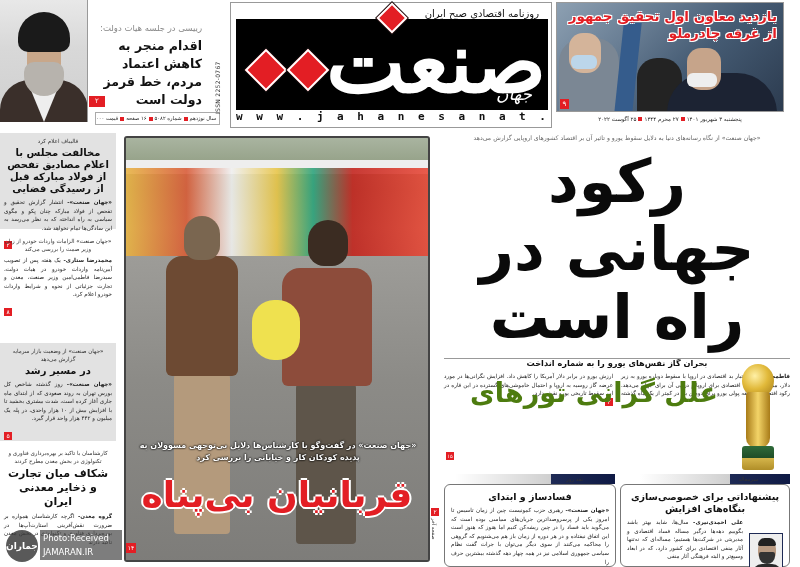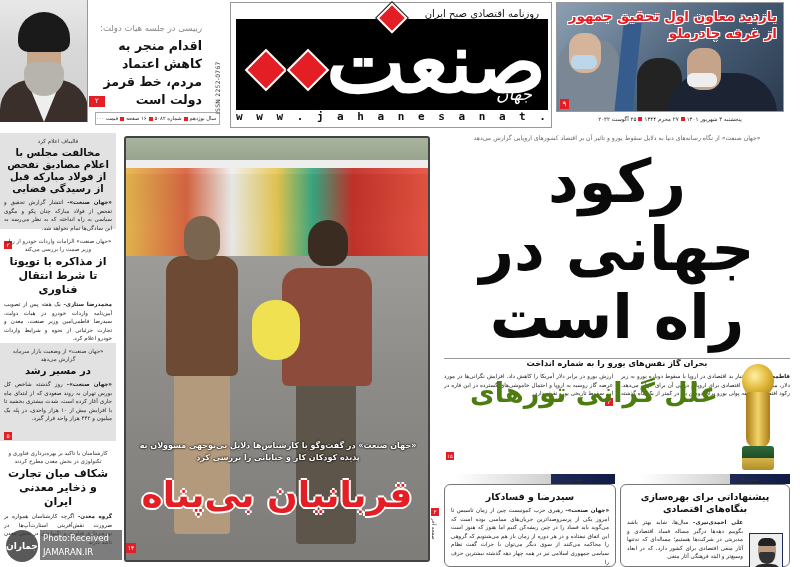--- a/index.html
+++ b/index.html
@@ -170,21 +170,20 @@
 
 <div id="left-col" class="abs">
   <div class="lbox gray" style="top:0;height:96px;">
     <div class="l-kicker">قالیباف اعلام کرد</div>
     <div class="l-head">مخالفت مجلس با اعلام مصادیق تفحص از فولاد مبارکه قبل از رسیدگی قضایی</div>
     <div class="l-body"><b>«جهان صنعت»-</b> <span>انتشار گزارش تحقیق و تفحص از فولاد مبارکه چنان پکو و مگوی سیاسی به راه انداخته که به نظر می‌رسد به این سادگی‌ها تمام نخواهد شد.</span></div>
     <div class="l-page">۲</div>
   </div>
   <div class="lbox" style="top:100px;height:106px;">
     <div class="l-kicker">«جهان صنعت» الزامات واردات خودرو از زبان وزیر صمت را بررسی می‌کند</div>
-    <div class="l-head big">از مذاکره با تویوتا تا شرط انتقال فناوری</div>
     <div class="l-body"><b>محمدرضا ستاری-</b> <span>یک هفته پس از تصویب آیین‌نامه واردات خودرو در هیات دولت، سیدرضا فاطمی‌امین وزیر صنعت، معدن و تجارت جزئیاتی از نحوه و شرایط واردات خودرو اعلام کرد.</span></div>
     <div class="l-page">۸</div>
   </div>
   <div class="lbox gray" style="top:210px;height:98px;">
     <div class="l-kicker">«جهان صنعت» از وضعیت بازار سرمایه گزارش می‌دهد</div>
     <div class="l-head">در مسیر رشد</div>
     <div class="l-body"><b>«جهان صنعت»-</b> <span>روز گذشته شاخص کل بورس تهران به روند صعودی که از ابتدای ماه جاری آغاز کرده است، شدت بیشتری بخشید تا با افزایش بیش از ۱۰ هزار واحدی، در پله یک میلیون و ۴۴۲ هزار واحد قرار گیرد.</span></div>
     <div class="l-page">۵</div>
   </div>
   <div class="lbox" style="top:312px;height:118px;">
@@ -239,35 +238,35 @@
     <div class="globe"></div>
     <div class="body"></div>
     <div class="base"></div>
   </div>
 </div>
 
 <div class="sec-tab" style="left:640px;top:474px;width:150px;">
     <span>سرمقاله</span>
   </div>
 <div class="bbox" style="left:620px;top:484px;width:170px;height:83px;">
-  <div class="b-head">پیشنهاداتی برای بهره‌سازی بنگاه‌های اقتصادی</div>
+  <div class="b-head">پیشنهاداتی برای خصوصی‌سازی بنگاه‌های افزایش</div>
   <div class="b-body" style="padding-right:40px;"><b>علی احمدی‌نیری-</b> <span>سال‌ها، شاید بهتر باشد بگوییم دهه‌ها درگیر مساله فساد اقتصادی و مدیریتی در شرکت‌ها هستیم؛ مساله‌ای که نه‌تنها آثار منفی اقتصادی برای کشور دارد، که در ابعاد وسیع‌تر و البته فرهنگی آثار منفی</span></div>
   <div id="portrait">
     <div class="s"></div>
     <div class="h"></div>
     <div class="hair"></div>
     <div class="b"></div>
   </div>
 </div>
 
 <div class="sec-tab" style="left:455px;top:474px;width:160px;">
     <span>نقد روز</span>
   </div>
 <div class="bbox" style="left:444px;top:484px;width:172px;height:83px;">
-  <div class="b-head">سیدرضا و فسادکار</div>
+  <div class="b-head">فسادساز و ابتدای</div>
   <div class="b-body"><b>«جهان صنعت»-</b> <span>رهبری حزب کمونیست چین از زمان تاسیس تا امروز یکی از پرسروصداترین جریان‌های سیاسی بوده است که می‌گوید باید فساد را در چین ریشه‌کن کنیم اما هنوز که هنوز است این اتفاق نیفتاده و در هر دوره از زمان باز هم می‌شنویم که گروهی را محاکمه می‌کنند از سوی دیگر می‌توان با جرات گفت نظام سیاسی جمهوری اسلامی نیز در همه چهار دهه گذشته بیشترین حرف را</span></div>
 </div>
 
 <div id="watermark" class="abs">
   <div id="wm-logo">جماران</div>
   <div id="wm-text">
     <div>Photo:Received</div>
     <div>JAMARAN.IR</div>
   </div>
 </div>

